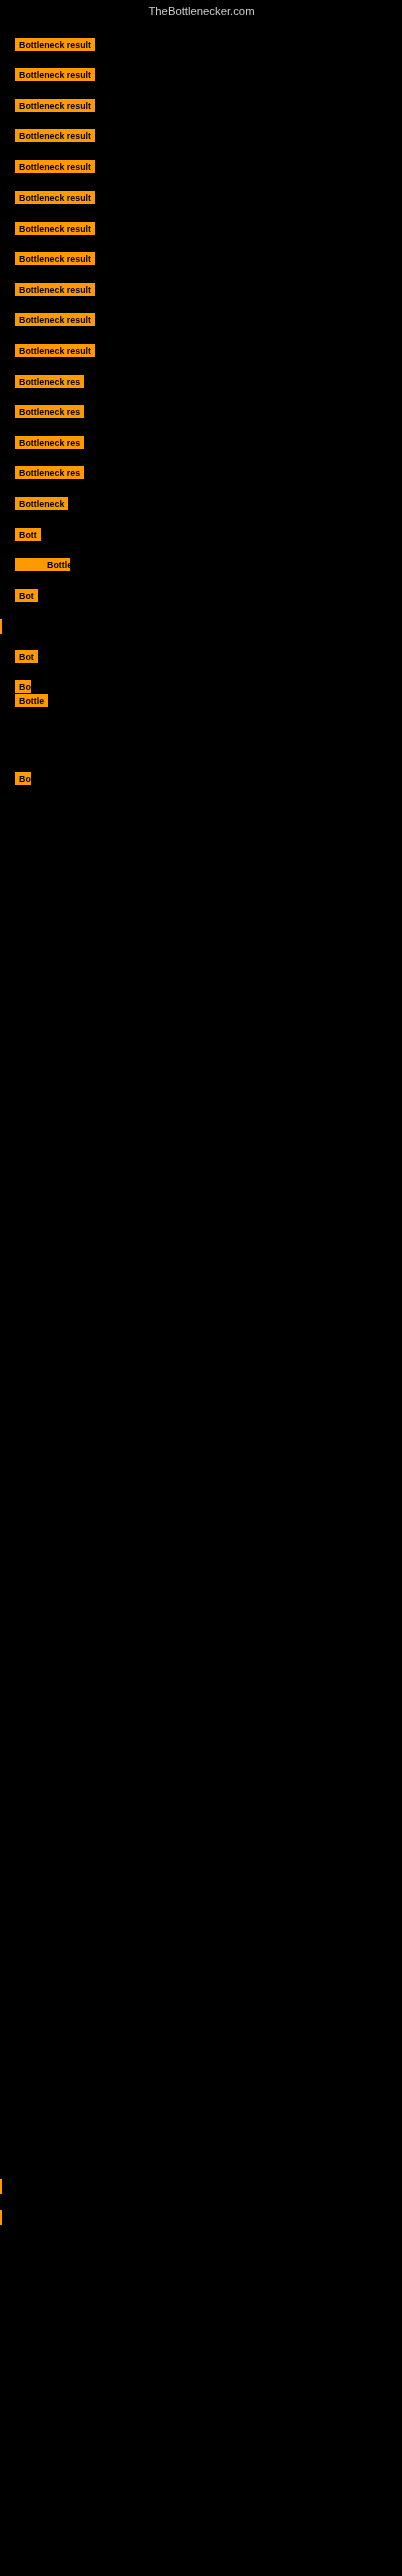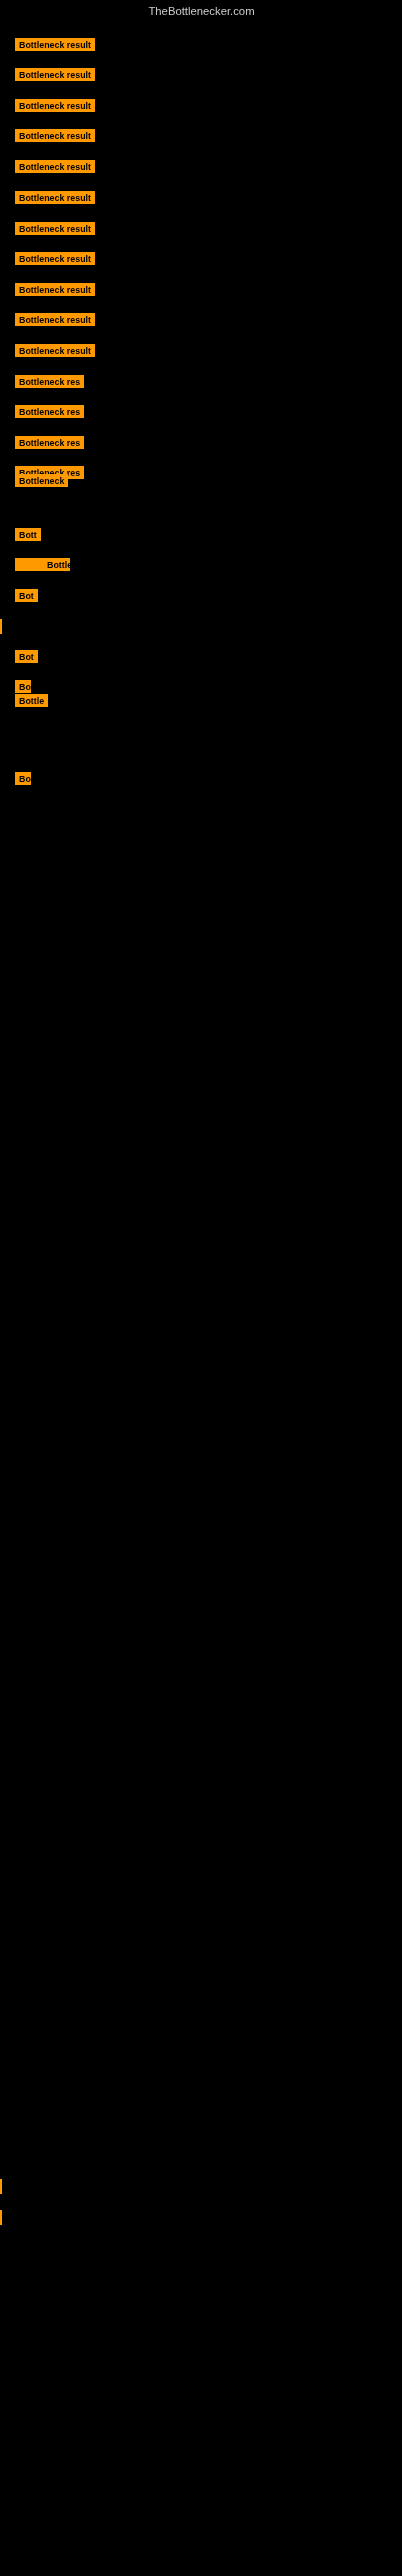--- a/index.html
+++ b/index.html
@@ -55,21 +55,21 @@
     <div class="bottleneck-badge" style="top: 169px; max-width: 97px;">Bottleneck result</div>
     <div class="bottleneck-badge" style="top: 200px; max-width: 97px;">Bottleneck result</div>
     <div class="bottleneck-badge" style="top: 230px; max-width: 95px;">Bottleneck result</div>
     <div class="bottleneck-badge" style="top: 261px; max-width: 93px;">Bottleneck result</div>
     <div class="bottleneck-badge" style="top: 291px; max-width: 90px;">Bottleneck result</div>
     <div class="bottleneck-badge" style="top: 322px; max-width: 88px;">Bottleneck result</div>
     <div class="bottleneck-badge" style="top: 353px; max-width: 84px;">Bottleneck res</div>
     <div class="bottleneck-badge" style="top: 383px; max-width: 81px;">Bottleneck res</div>
     <div class="bottleneck-badge" style="top: 414px; max-width: 79px;">Bottleneck res</div>
     <div class="bottleneck-badge" style="top: 444px; max-width: 76px;">Bottleneck res</div>
-    <div class="bottleneck-badge" style="top: 452px; max-width: 58px;">Bottleneck</div>
+    <div class="bottleneck-badge" style="top: 475px; max-width: 58px;">Bottleneck</div>
     <div class="bottleneck-badge" style="top: 506px; max-width: 29px; text-align: center;">Bott</div>
     <div class="bottleneck-badge" style="top: 536px; max-width: 55px; padding-left: 32px;">Bottlenec</div>
     <div class="bottleneck-badge" style="top: 567px; max-width: 22.5px;">Bot</div>
     <div class="bottleneck-badge" style="top: 628px; max-width: 22.5px;">Bot</div>
     <div class="bottleneck-badge" style="top: 658px; max-width: 16px;">Bo</div>
     <div class="bottleneck-badge" style="top: 672px; max-width: 35px;">Bottle</div>
     <div class="bottleneck-badge" style="top: 750px; max-width: 16px;">Bo</div>
     <div class="left-border" style="top: 597px; height: 14.5px;"></div>
     <div class="left-border" style="top: 2157px; height: 14.5px;"></div>
     <div class="left-border" style="top: 2188px; height: 14.5px;"></div>

